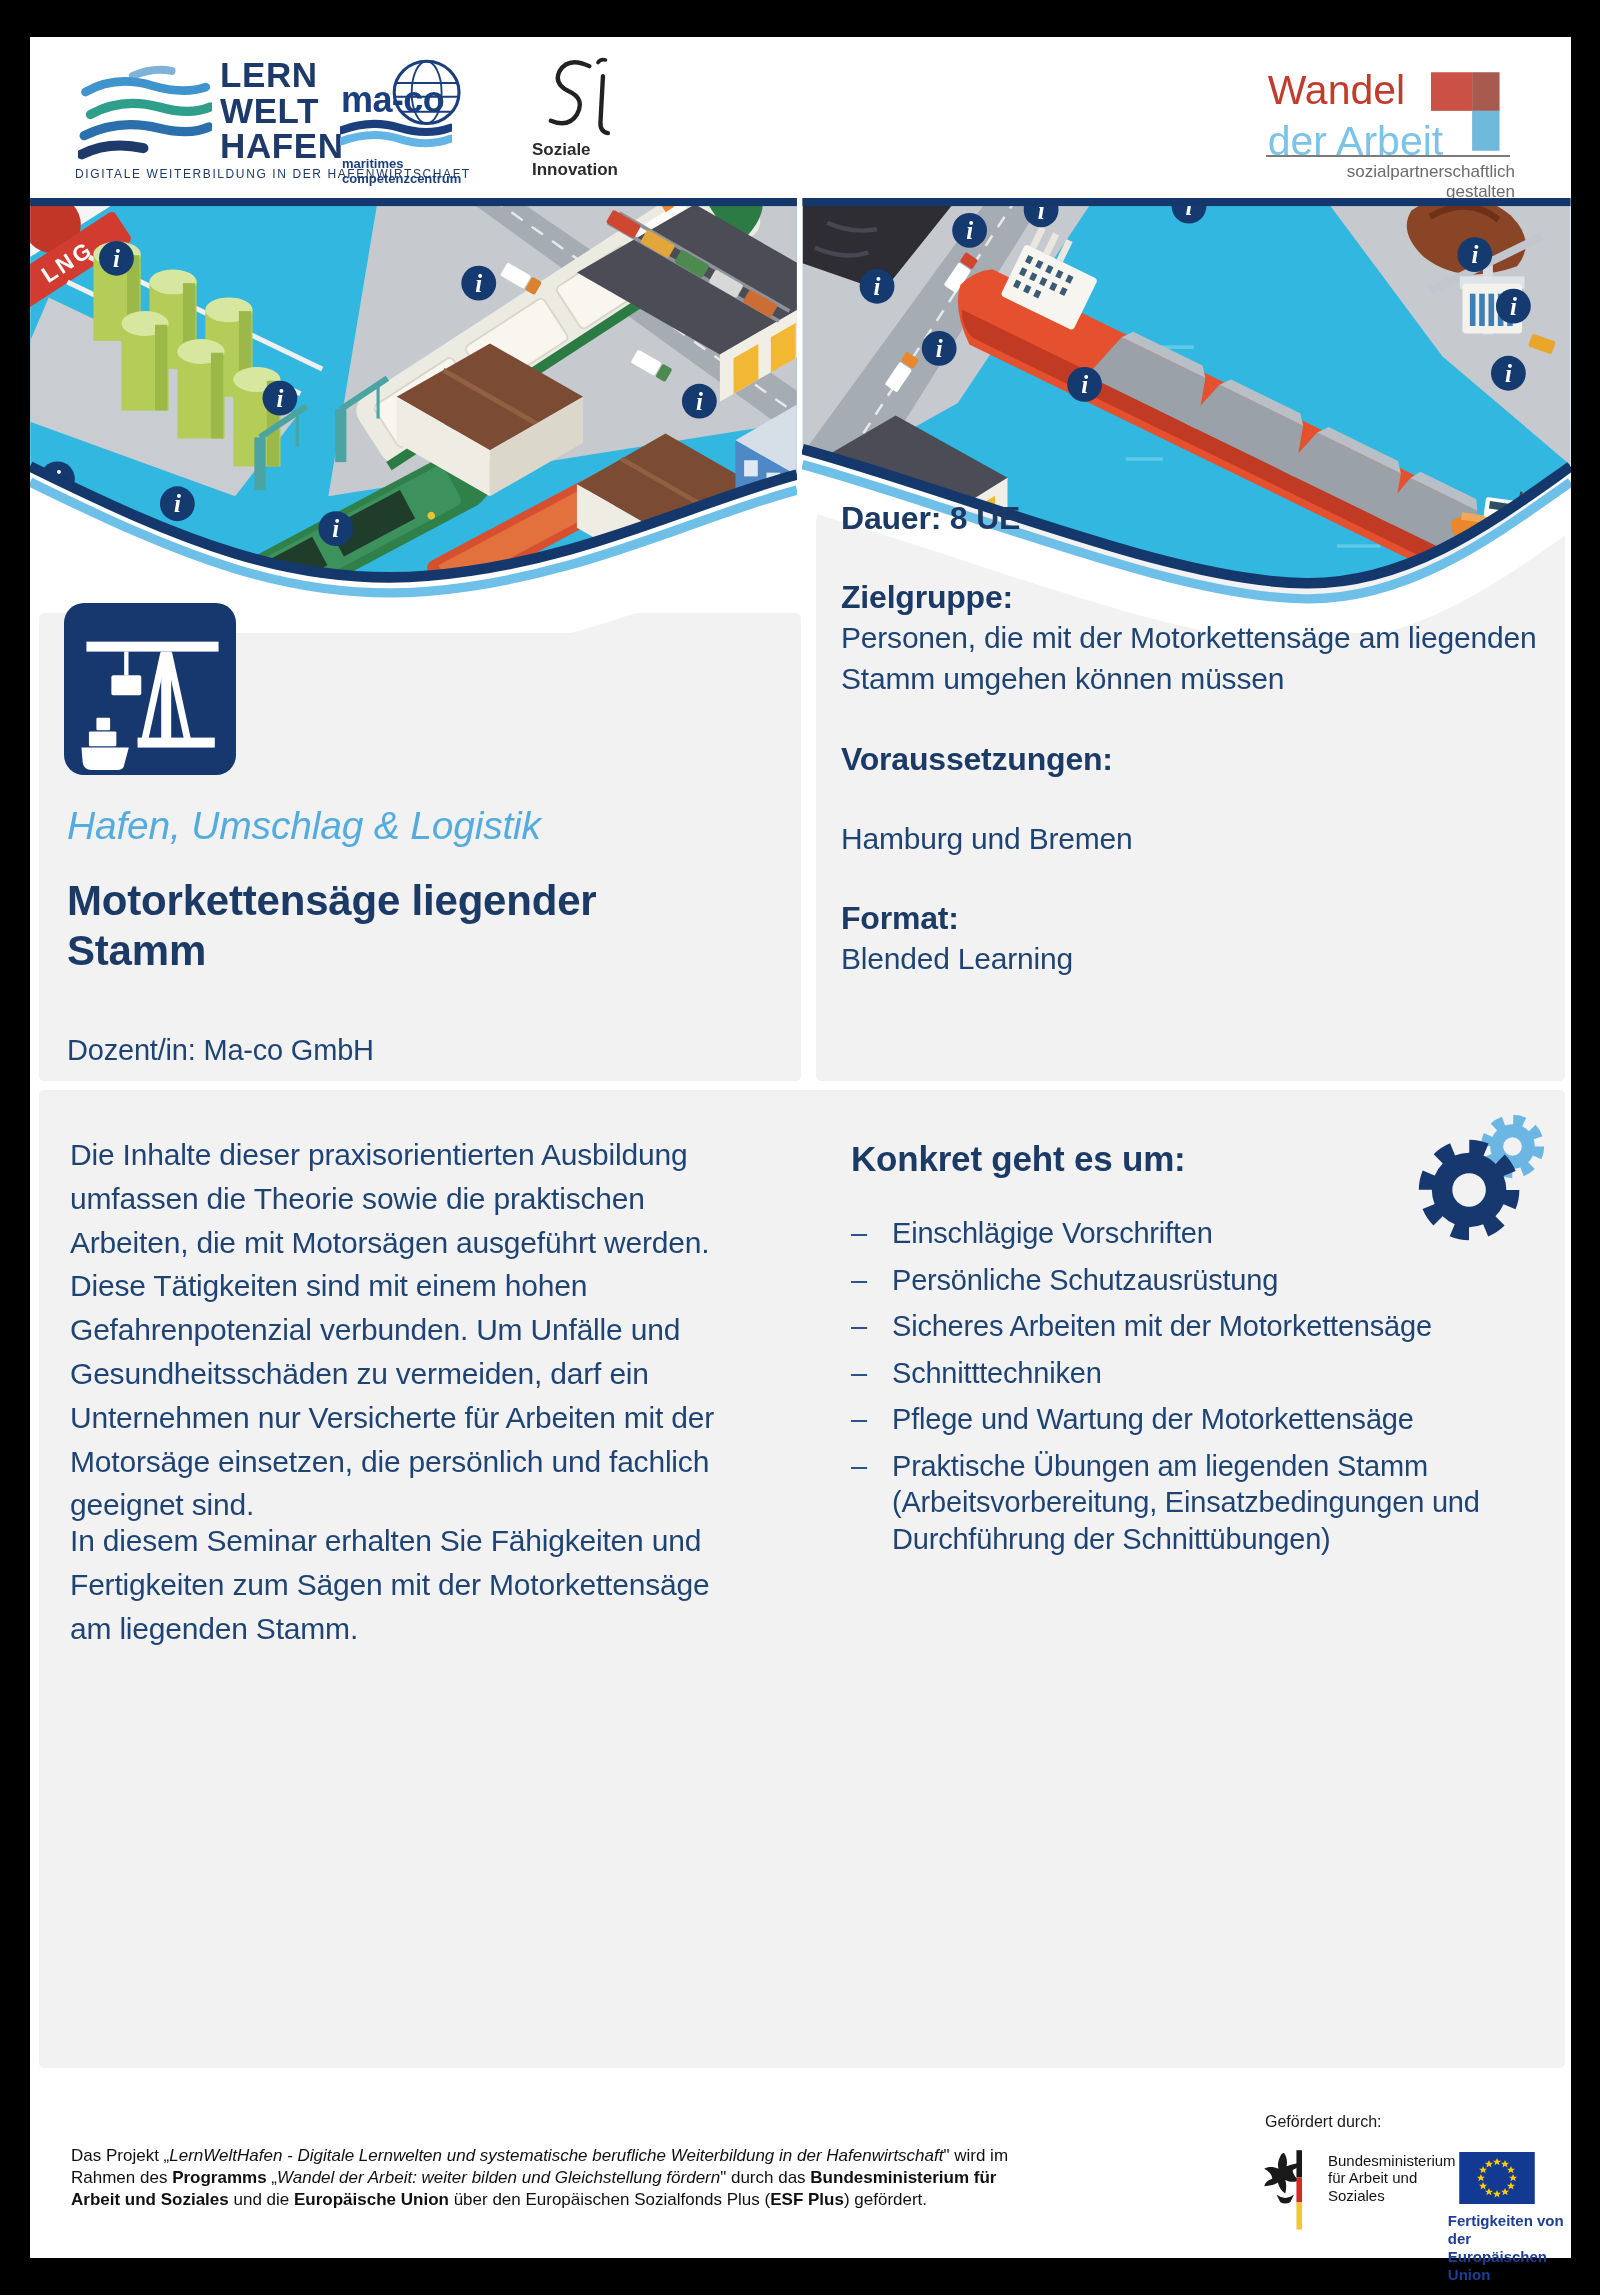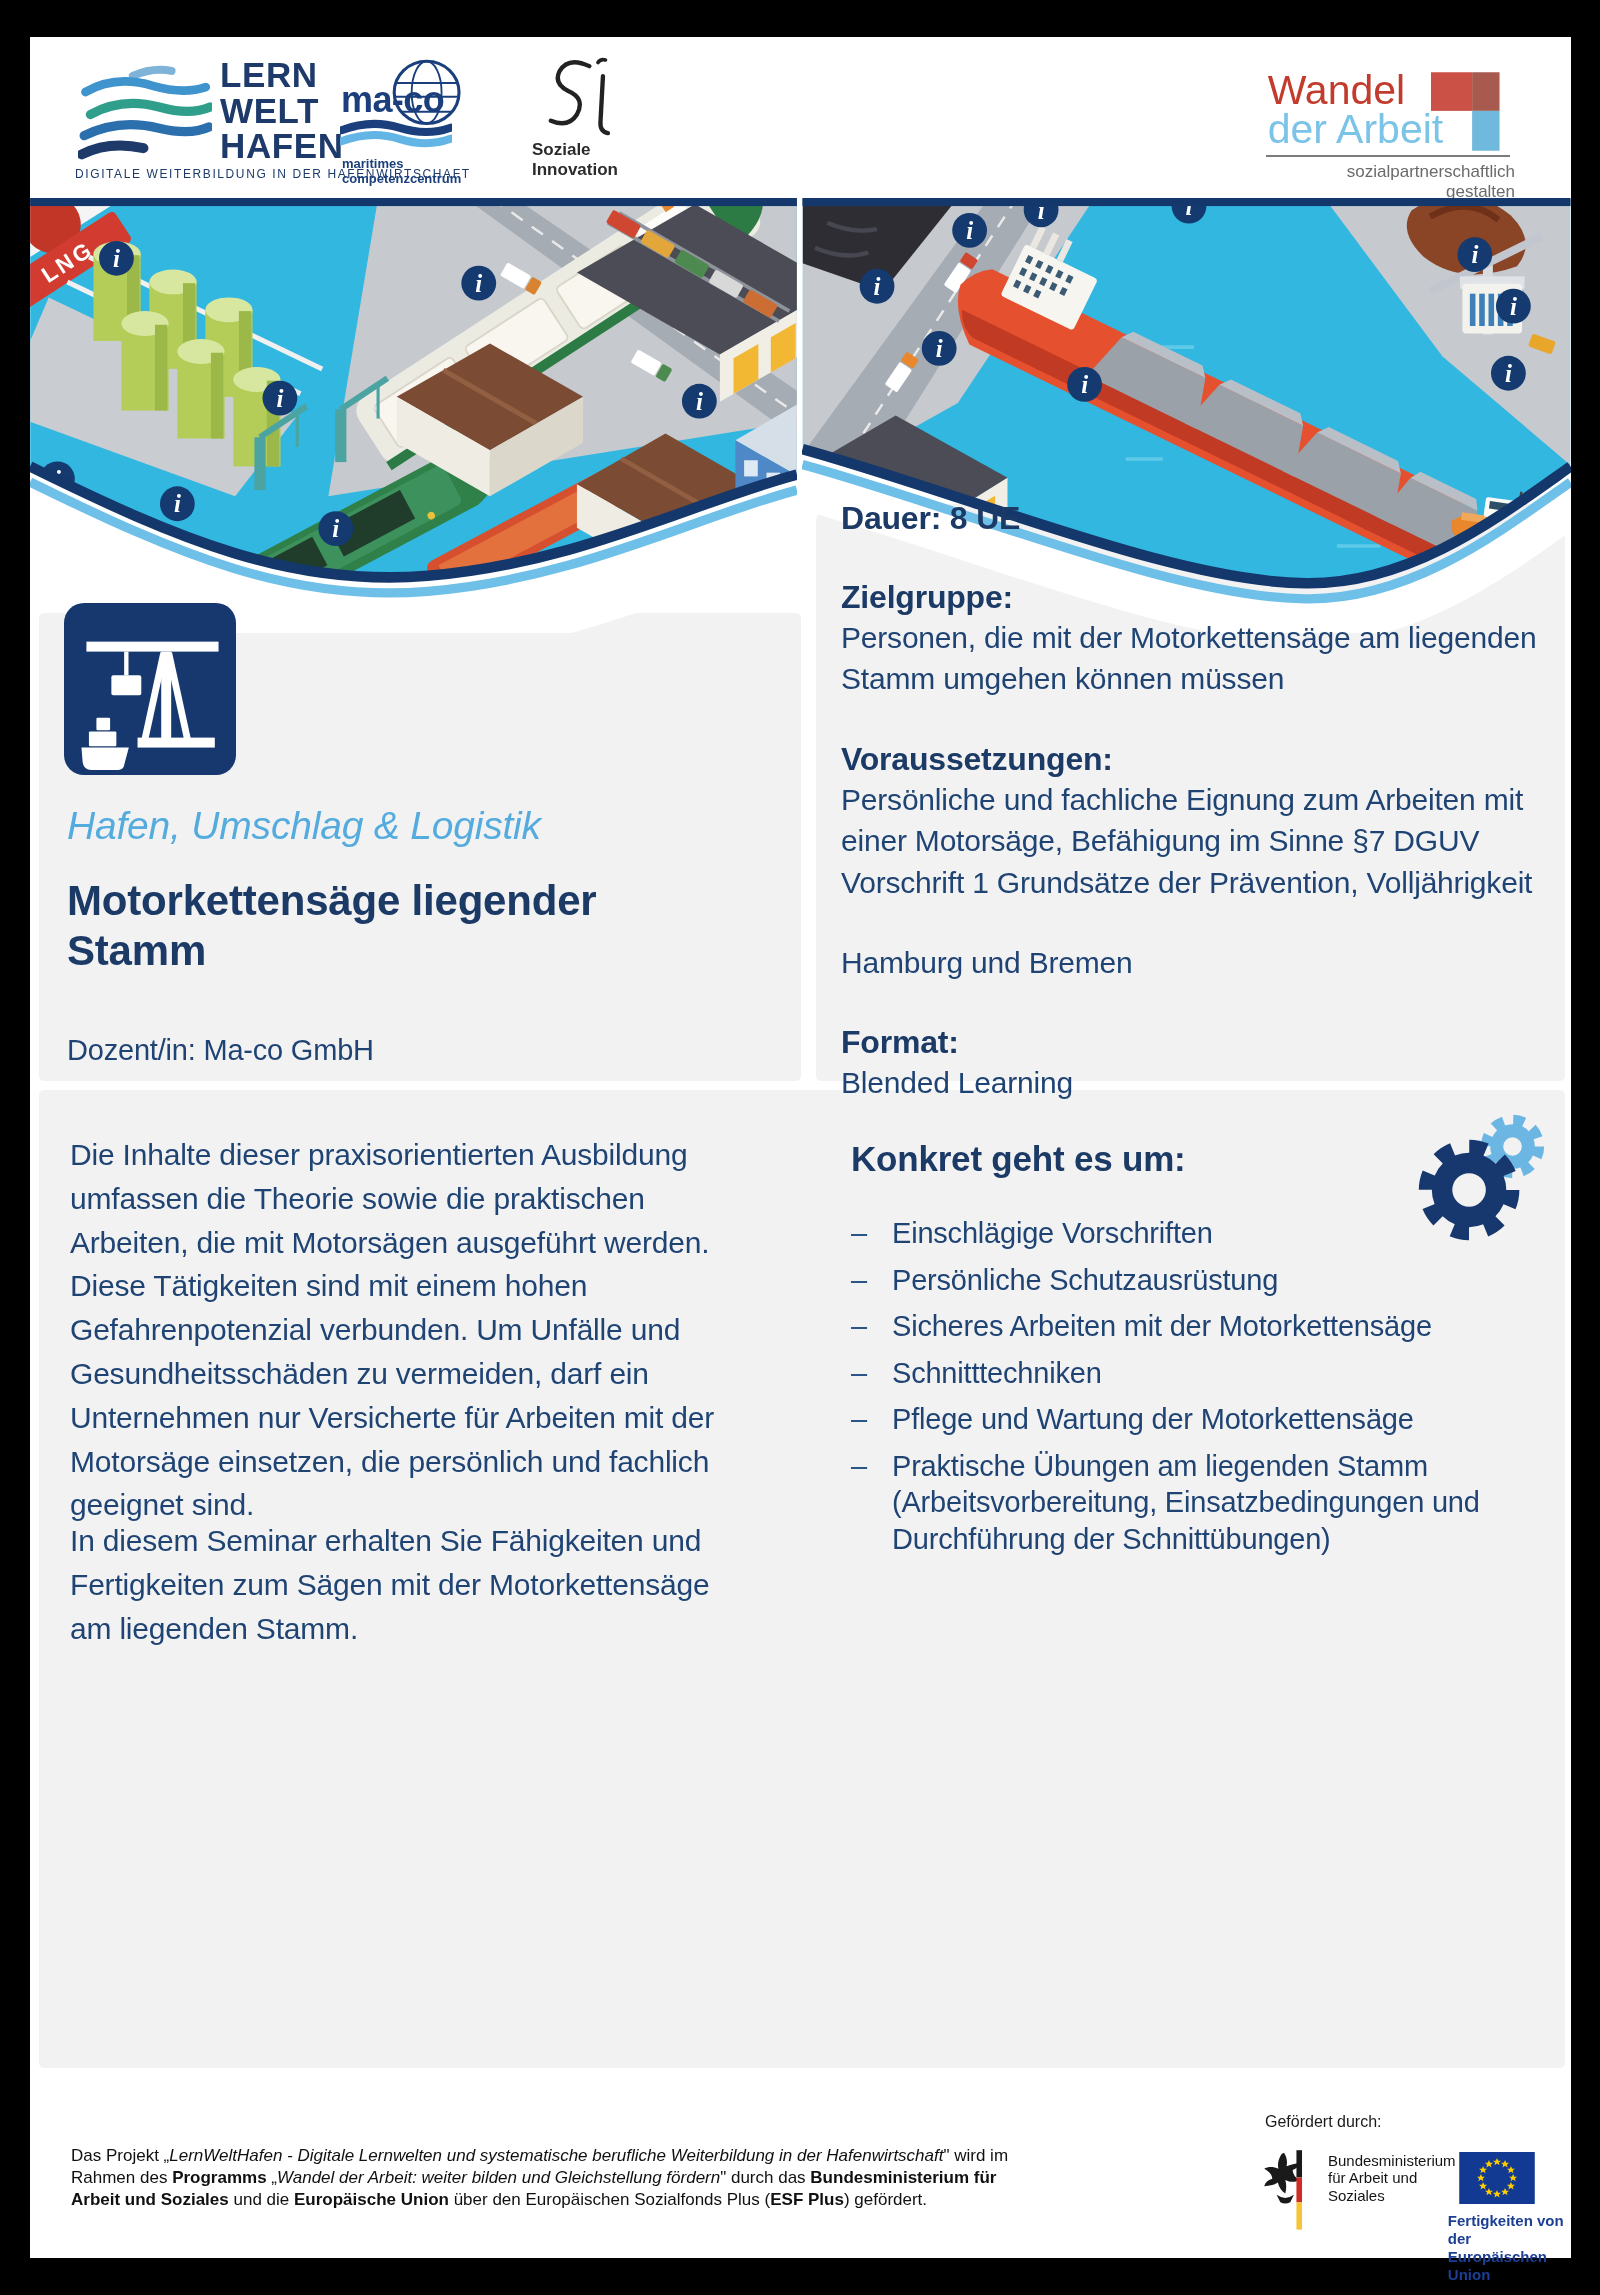--- a/index.html
+++ b/index.html
@@ -86,21 +86,21 @@
     <path d="M108,34 L104,108 Q103,124 116,126" stroke="#222" stroke-width="7" fill="none" stroke-linecap="round"></path>
   </svg>
   <div class="abs si-tag" style="left:0;top:85px;">
     <div>Soziale</div>
     <div>Innovation</div>
   </div>
 </div>
 
 <div class="abs" style="left:1254px;top:67px;width:261px;height:112px;text-align:right;">
   <div class="abs wda-1" style="left:13.7px;top:2.5px;">Wandel</div>
-  <div class="abs wda-2" style="left:13.7px;top:42px;">der Arbeit</div>
+  <div class="abs wda-2" style="left:13.7px;top:54px;">der Arbeit</div>
   <svg class="abs" style="left:177px;top:3.7px;" width="81" height="81" viewBox="0 0 130 130">
     <rect x="0" y="2" width="66" height="62" fill="#cb5147"></rect>
     <rect x="66" y="2" width="44" height="62" fill="#a85a4e"></rect>
     <rect x="66" y="64" width="44" height="64" fill="#6fb9dc"></rect>
   </svg>
   <div class="abs" style="left:12.4px;top:88px;width:244px;height:1.9px;background:#7b7b7b;"></div>
   <div class="abs wda-tag" style="left:21px;top:95px;">sozialpartnerschaftlich gestalten</div>
 </div>
 
 <div class="abs panel" style="left:39px;top:613px;width:762px;height:468px;"></div>
@@ -490,21 +490,20 @@
 <div class="abs t lect" style="left:67px;top:1034px;">Dozent/in: Ma-co GmbH</div>
 
 <div class="abs" style="left:841px;top:498px;width:703px;">
   <div class="t lbl">Dauer: 8 UE</div>
   <div class="sec">
     <div class="t lbl">Zielgruppe:</div>
     <div class="t val">Personen, die mit der Motorkettensäge am liegenden Stamm umgehen können müssen</div>
   </div>
   <div class="sec">
     <div class="t lbl">Voraussetzungen:</div>
-    <div class="t val">Persönliche und fachliche Eignung zum Arbeiten mit einer Motorsäge, Befähigung im Sinne §7 DGUV Vorschrift 1 Grundsätze der Prävention, Volljährigkeit</div>
   </div>
   <div class="sec">
     <div class="t val">Hamburg und Bremen</div>
   </div>
   <div class="sec">
     <div class="t lbl">Format:</div>
     <div class="t val">Blended Learning</div>
   </div>
 </div>
 

